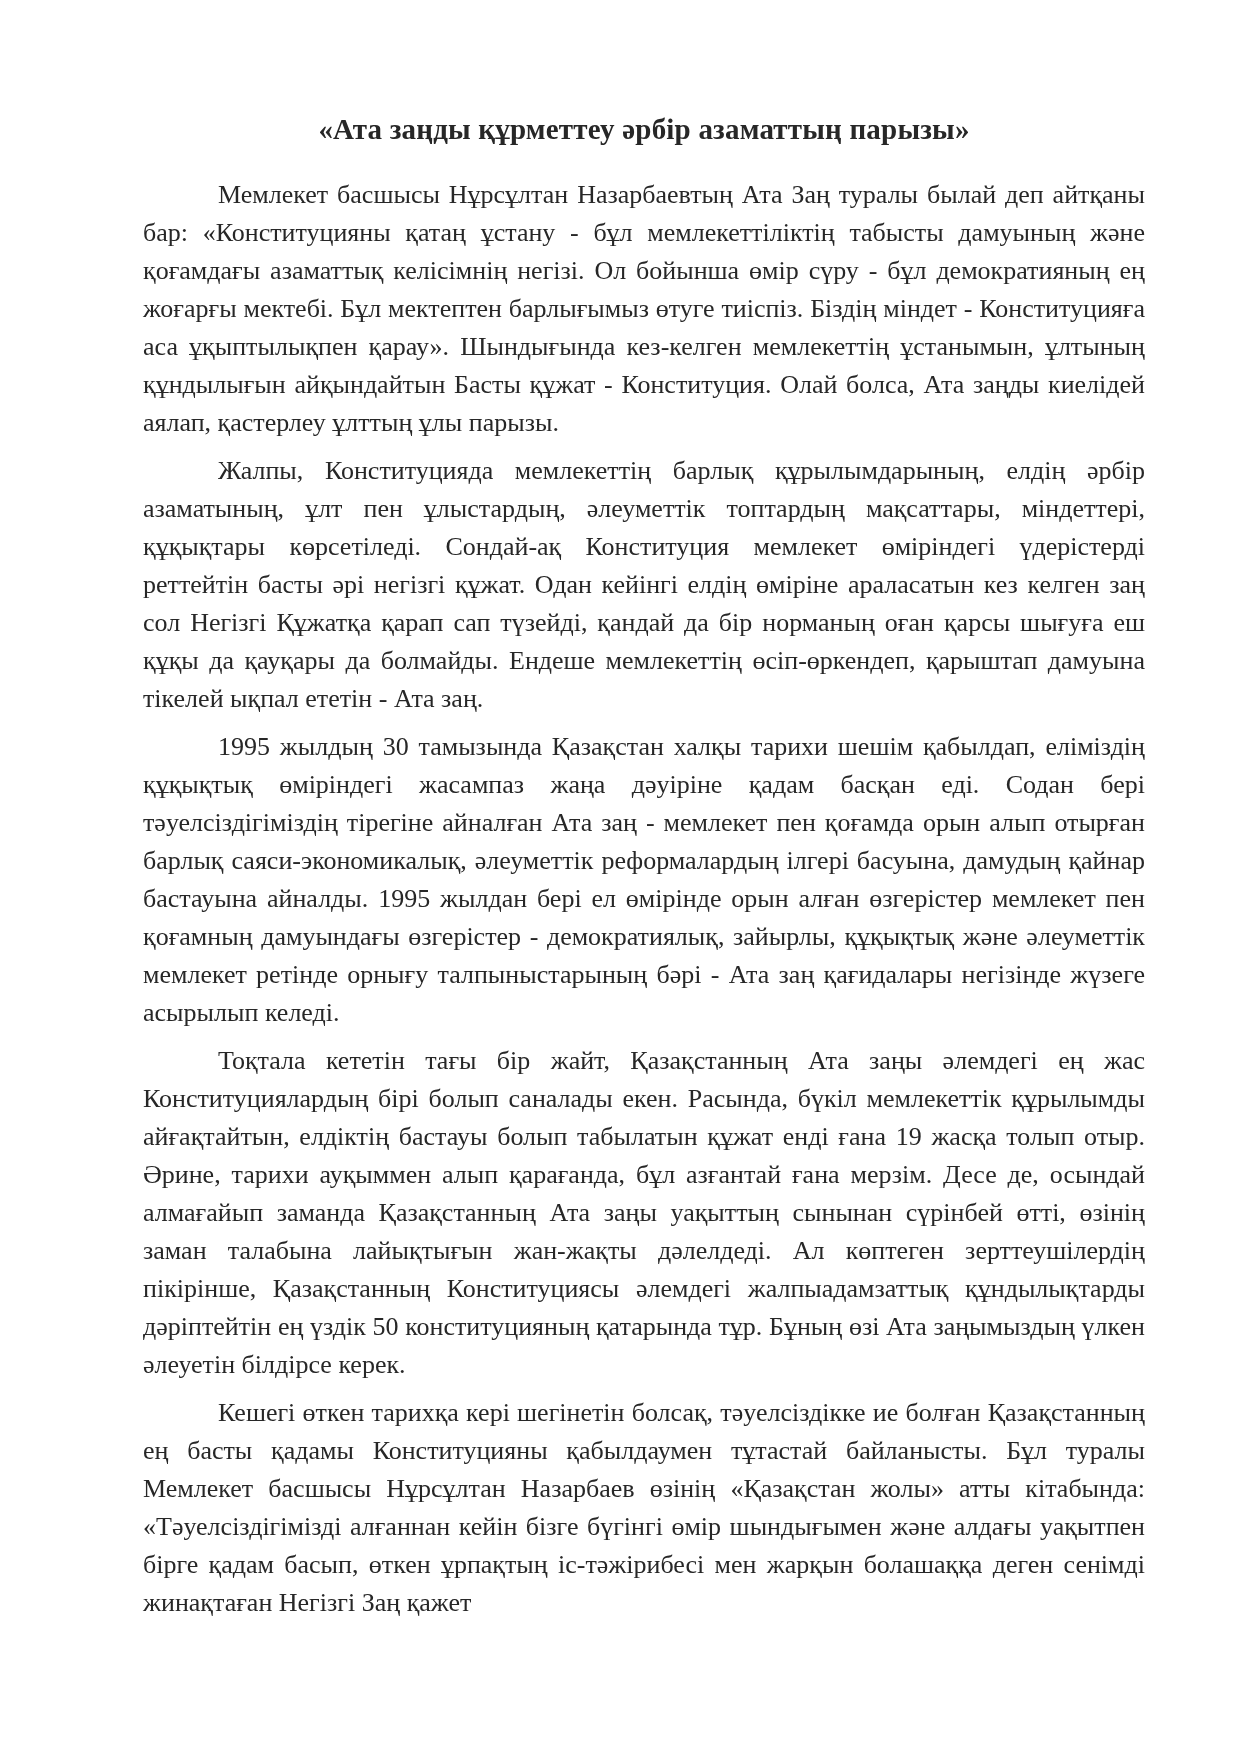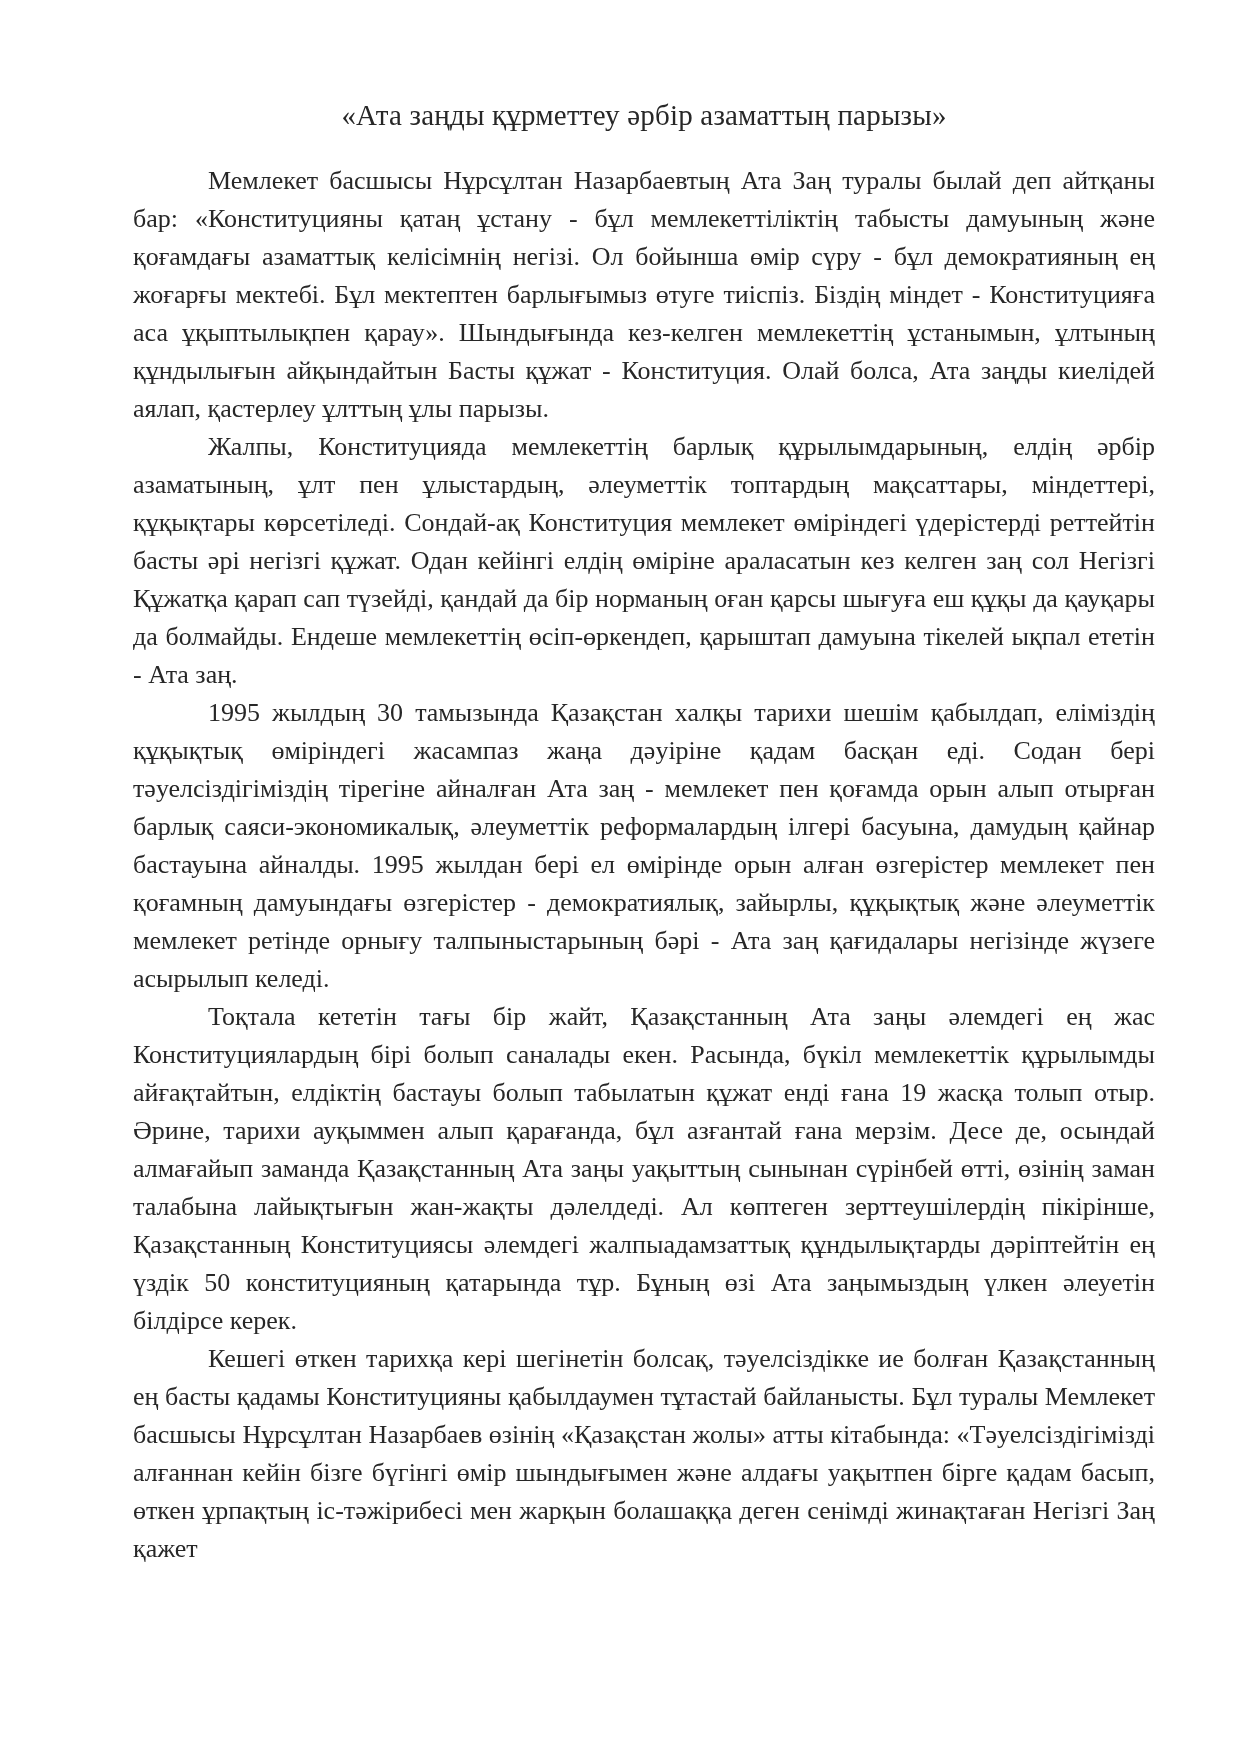--- a/index.html
+++ b/index.html
@@ -15,31 +15,31 @@
     background: #ffffff;
     box-sizing: border-box;
     padding: 95px 86px 40px 133px;
     font-family: "Liberation Serif", "DejaVu Serif", serif;
     color: #272727;
     overflow: hidden;
   }
   .doc-title {
     font-size: 29px;
     line-height: 36px;
-    font-weight: normal;
+    font-weight: bold;
     text-align: center;
-    margin: 2px 0 29px 0;
+    margin: 16px 0 29px 0;
     letter-spacing: 0.2px;
   }
   .doc-paragraph {
     font-size: 26px;
     line-height: 38px;
     text-align: justify;
     text-indent: 75px;
-    margin: 0;
+    margin: 10px;
     padding: 0;
   }
 </style>
 </head>
 <body>
 
 <div class="page">
   <h1 class="doc-title">«Ата заңды құрметтеу әрбір азаматтың парызы»</h1>
 
   <p class="doc-paragraph">Мемлекет басшысы Нұрсұлтан Назарбаевтың Ата Заң туралы былай деп айтқаны бар: «Конституцияны қатаң ұстану - бұл мемлекеттіліктің табысты дамуының және қоғамдағы азаматтық келісімнің негізі. Ол бойынша өмір сүру - бұл демократияның ең жоғарғы мектебі. Бұл мектептен барлығымыз өтуге тиіспіз. Біздің міндет - Конституцияға аса ұқыптылықпен қарау». Шындығында кез-келген мемлекеттің ұстанымын, ұлтының құндылығын айқындайтын Басты құжат - Конституция. Олай болса, Ата заңды киелідей аялап, қастерлеу ұлттың ұлы парызы.</p>

